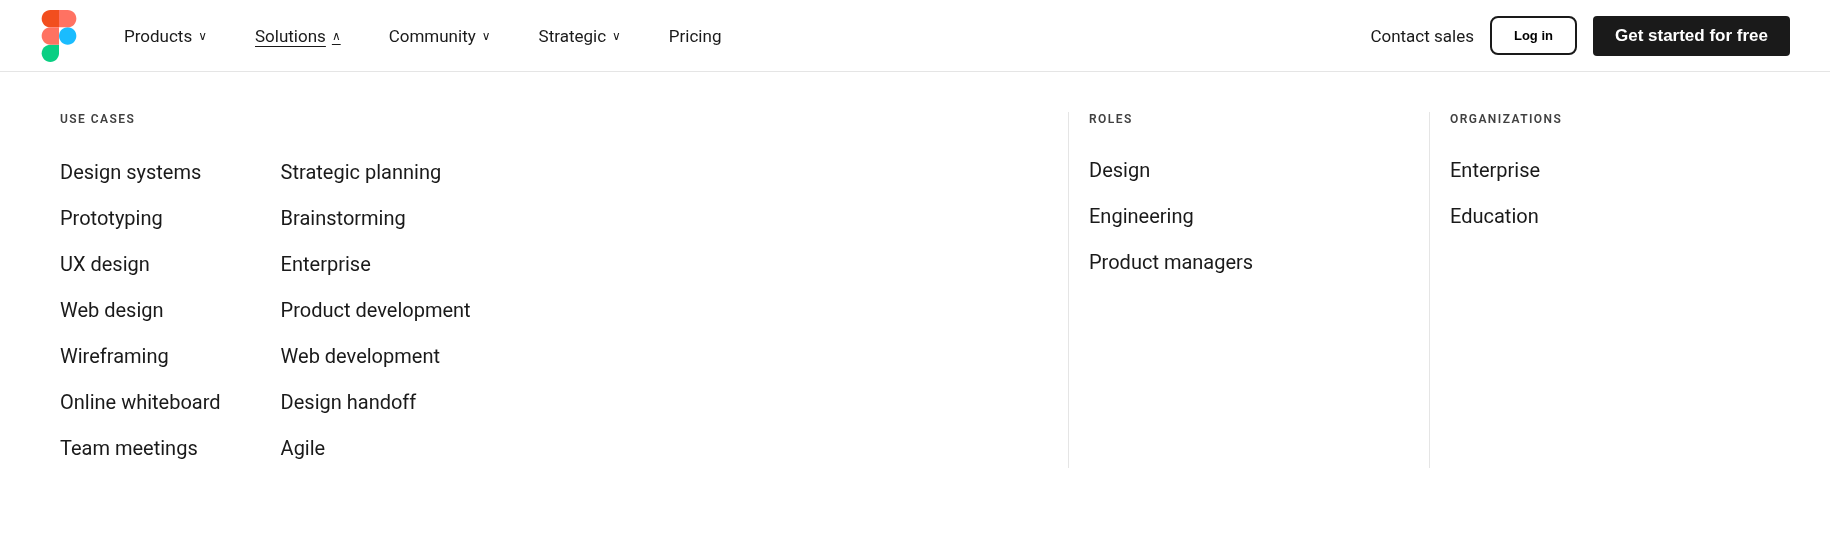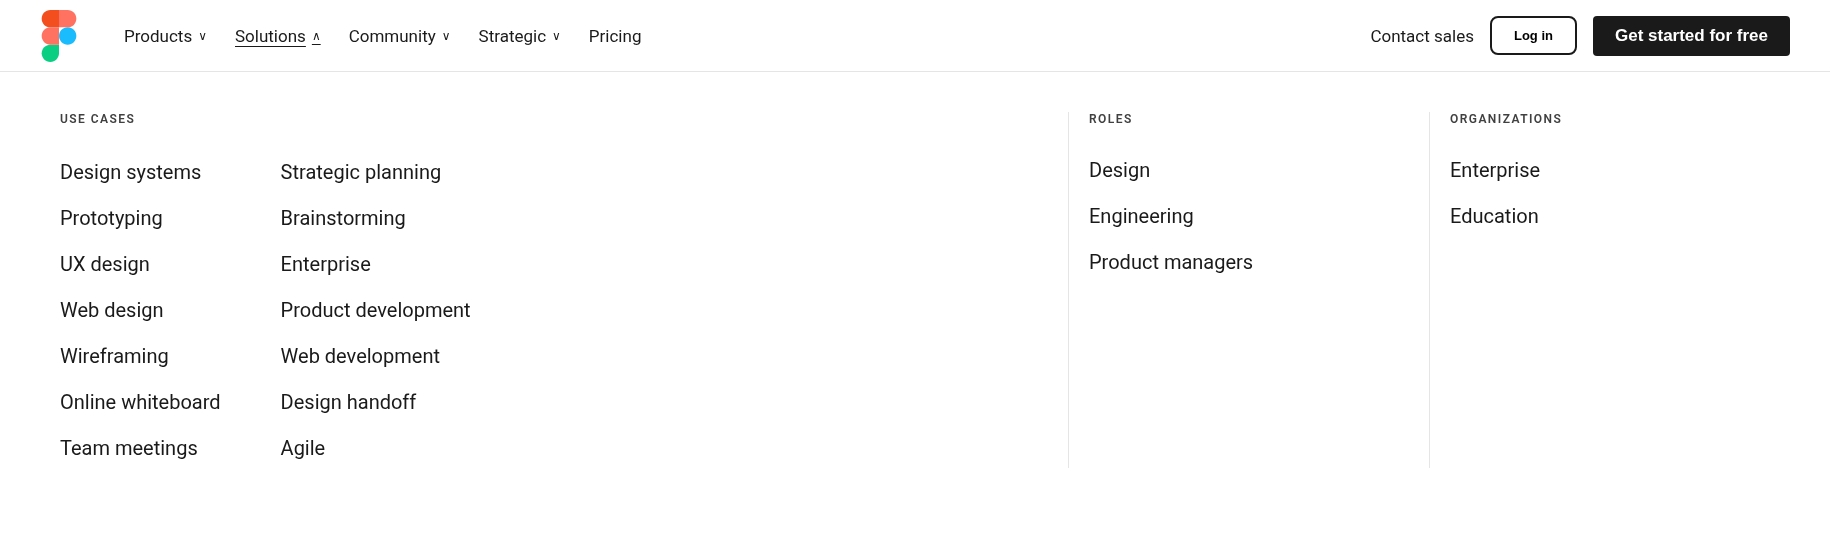--- a/index.html
+++ b/index.html
@@ -29,21 +29,21 @@
       align-items: center;
       margin-right: 32px;
     }
     .logo svg {
       width: 38px;
       height: 52px;
     }
     .nav-links {
       display: flex;
       align-items: center;
-      gap: 0;
+      gap: 20px;
       flex: 1;
     }
     .nav-item {
       display: flex;
       align-items: center;
       padding: 8px 14px;
       font-size: 17px;
       color: #1a1a1a;
       cursor: pointer;
       border-radius: 6px;

